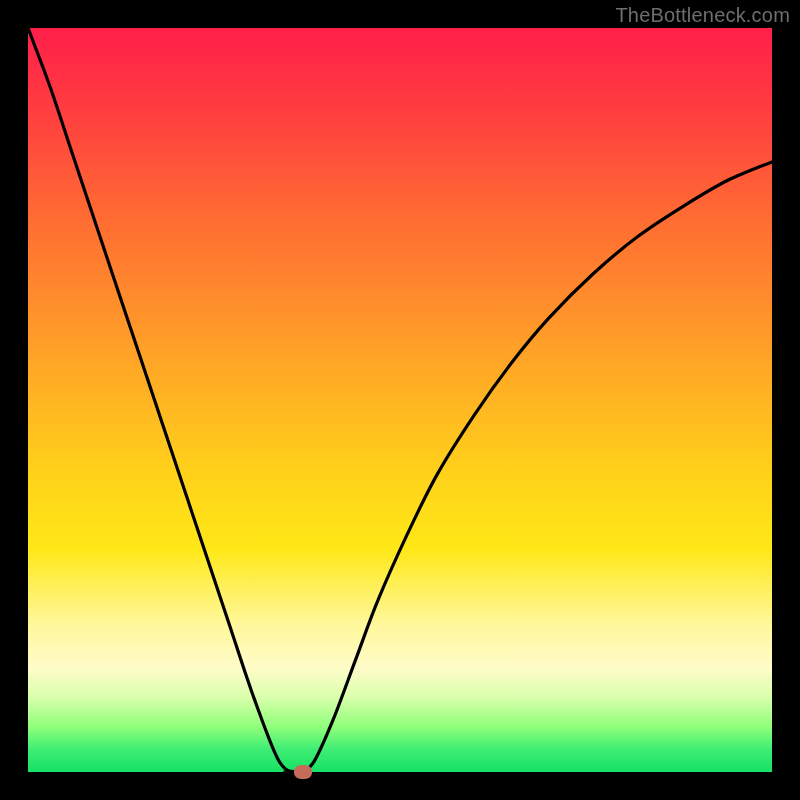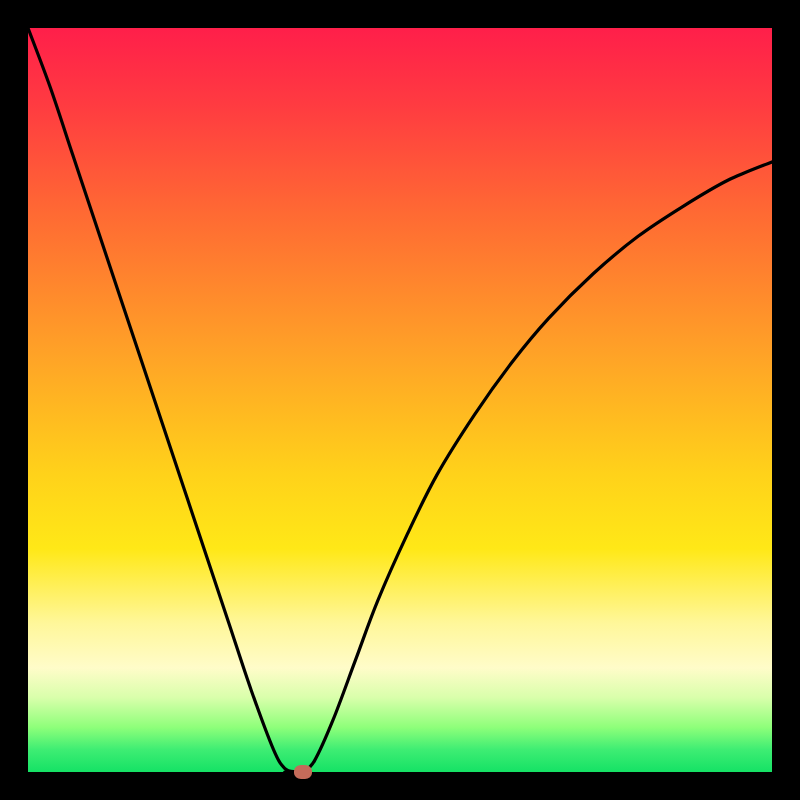--- a/index.html
+++ b/index.html
@@ -69,13 +69,14 @@
 
 <div class="frame">
   <div class="plot-area">
     <svg viewBox="0 0 744 744" preserveAspectRatio="none">
       <path id="curve-left" fill="none" stroke="#000" stroke-width="3.2" stroke-linecap="round" stroke-linejoin="round" d="M 0 0 C 3.72 9.92, 14.88 38.44, 22.32 59.52 C 29.76 80.60, 37.20 104.16, 44.64 126.48 C 52.08 148.80, 59.52 171.12, 66.96 193.44 C 74.40 215.76, 81.84 238.08, 89.28 260.40 C 96.72 282.72, 104.16 305.04, 111.60 327.36 C 119.04 349.68, 126.48 372.00, 133.92 394.32 C 141.36 416.64, 148.80 438.96, 156.24 461.28 C 163.68 483.60, 171.12 505.92, 178.56 528.24 C 186.00 550.56, 193.44 572.88, 200.88 595.20 C 208.32 617.52, 215.76 641.08, 223.20 662.16 C 230.64 683.24, 239.94 708.66, 245.52 721.68 C 251.10 734.70, 252.96 736.56, 256.68 740.28 C 260.40 744.00, 264.74 743.38, 267.84 744.00 C 270.94 744.62, 274.04 744.00, 275.28 744.00"></path>
       <path id="curve-flat" fill="none" stroke="#000" stroke-width="3.2" stroke-linecap="round" stroke-linejoin="round" d="M 256.68 744 L 275.28 744"></path>
       <path id="curve-right" fill="none" stroke="#000" stroke-width="3.2" stroke-linecap="round" stroke-linejoin="round" d="M 275.28 744 C 277.14 742.14, 281.48 741.52, 286.44 732.84 C 291.40 724.16, 298.22 708.66, 305.04 691.92 C 311.86 675.18, 319.92 652.24, 327.36 632.40 C 334.80 612.56, 341.00 593.96, 349.68 572.88 C 358.36 551.80, 369.52 527.00, 379.44 505.92 C 389.36 484.84, 398.04 466.24, 409.20 446.40 C 420.36 426.56, 434.00 405.48, 446.40 386.88 C 458.80 368.28, 471.20 350.92, 483.60 334.80 C 496.00 318.68, 507.16 305.04, 520.80 290.16 C 534.44 275.28, 550.56 259.16, 565.44 245.52 C 580.32 231.88, 595.20 219.48, 610.08 208.32 C 624.96 197.16, 639.84 187.86, 654.72 178.56 C 669.60 169.26, 684.48 159.96, 699.36 152.52 C 714.24 145.08, 736.56 137.02, 744.00 133.92"></path>
     </svg>
     <div id="marker" class="marker" style="left: 275.28px; top: 744px;"></div>
   </div>
+  <div class="watermark">TheBottleneck.com</div>
 </div>
 
 </body></html>

